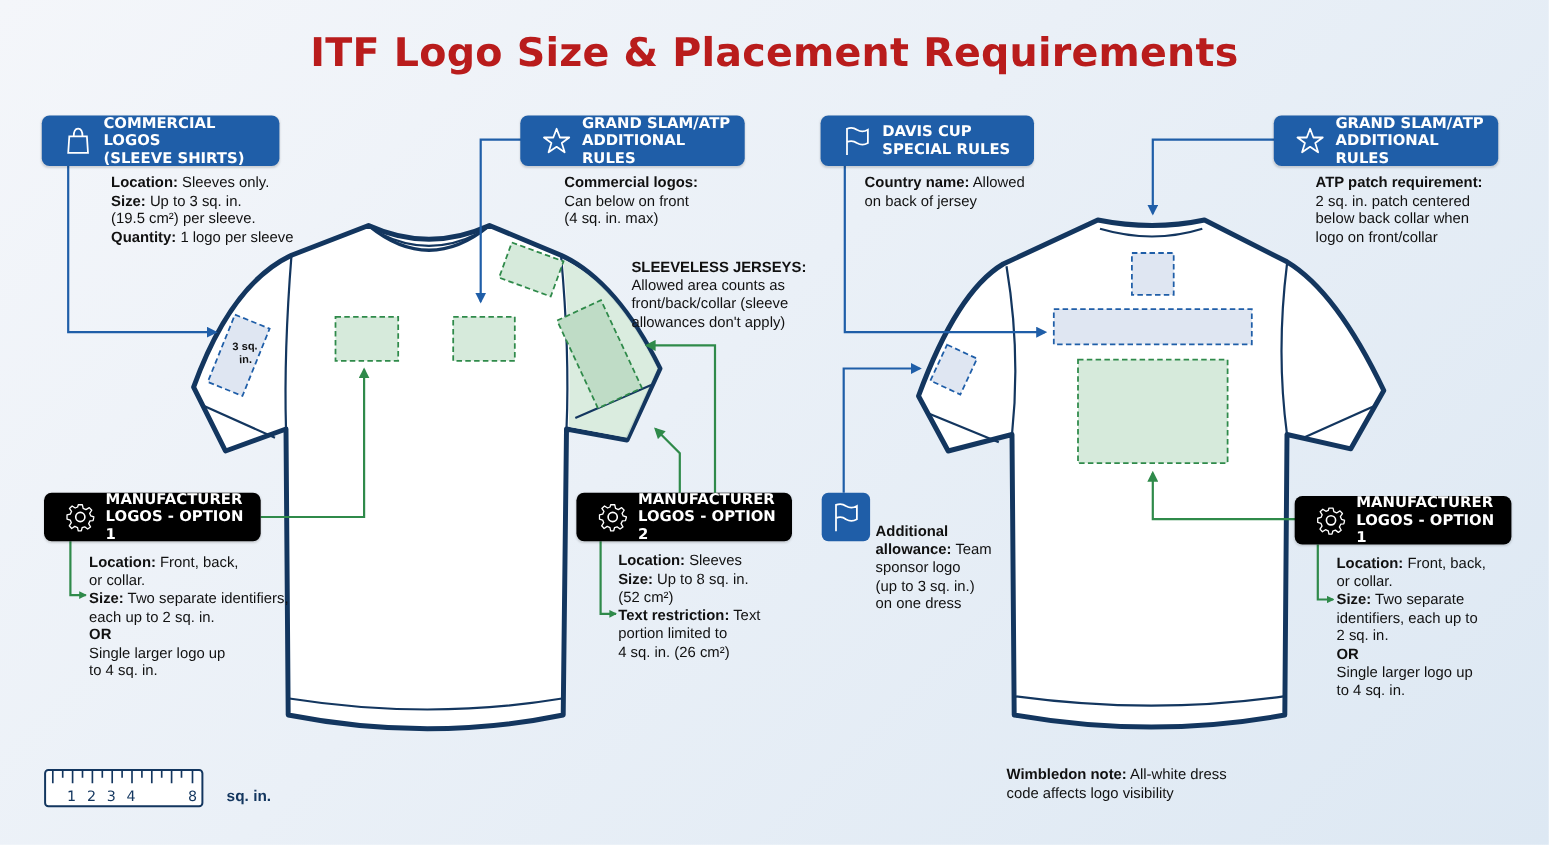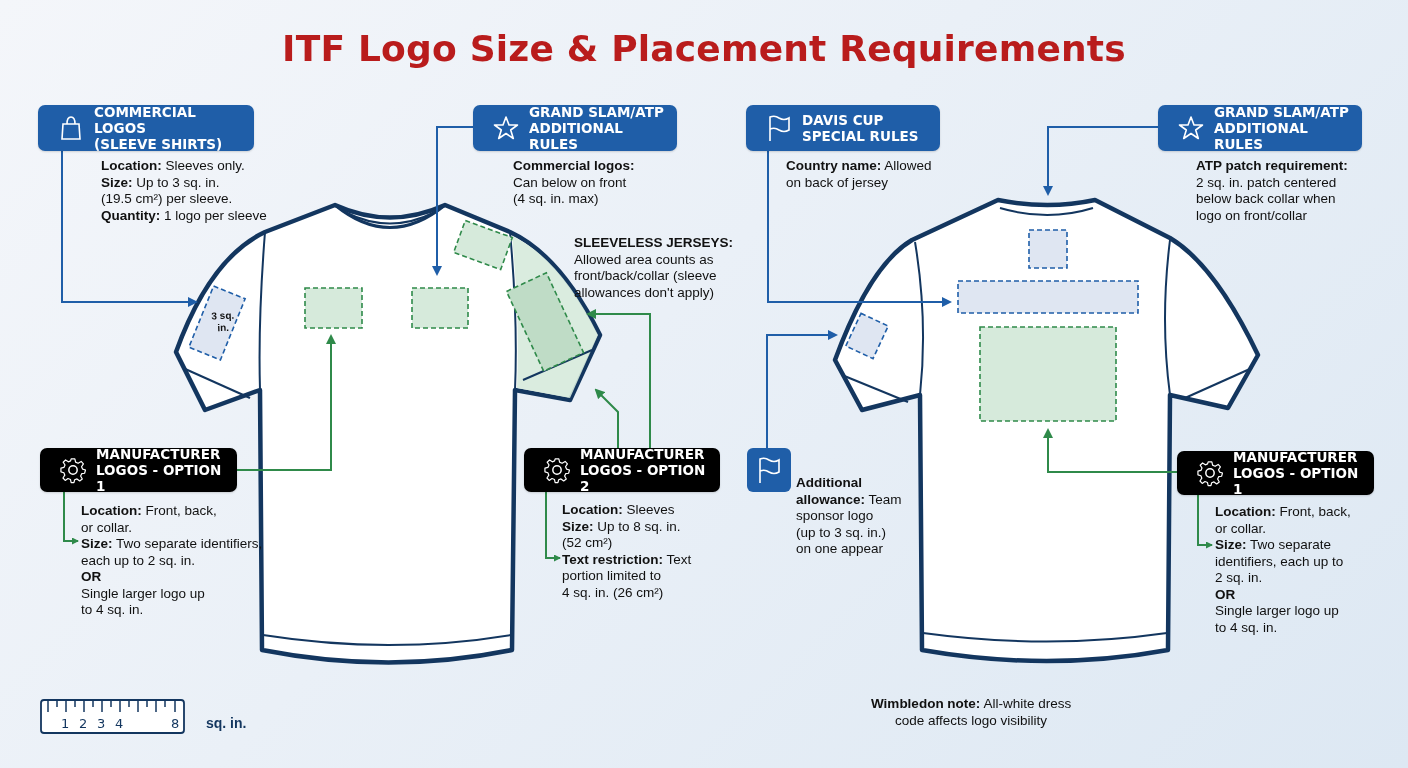--- a/index.html
+++ b/index.html
@@ -268,28 +268,28 @@
     <span class="line"><b>ATP patch requirement:</b></span>
     <span class="line">2 sq. in. patch centered</span>
     <span class="line">below back collar when</span>
     <span class="line">logo on front/collar</span>
   </div>
 <div class="txt" style="left:796px;top:451px;margin-top:24px;">
     <span class="line"><b>Additional</b></span>
     <span class="line"><b>allowance:</b> Team</span>
     <span class="line">sponsor logo</span>
     <span class="line">(up to 3 sq. in.)</span>
-    <span class="line">on one appear</span>
+    <span class="line">on one dress</span>
   </div>
 <div class="txt" style="left:1215px;top:504px;">
     <span class="line"><b>Location:</b> Front, back,</span>
     <span class="line">or collar.</span>
     <span class="line"><b>Size:</b> Two separate</span>
     <span class="line">identifiers, each up to</span>
     <span class="line">2 sq. in.</span>
     <span class="line"><b>OR</b></span>
     <span class="line">Single larger logo up</span>
     <span class="line">to 4 sq. in.</span>
   </div>
-<div class="txt" style="left:871px;top:696px;text-align:center;">
+<div class="txt" style="left:915px;top:696px;">
     <span class="line"><b>Wimbledon note:</b> All-white dress</span>
     <span class="line">code affects logo visibility</span>
   </div>
 
 </body></html>

